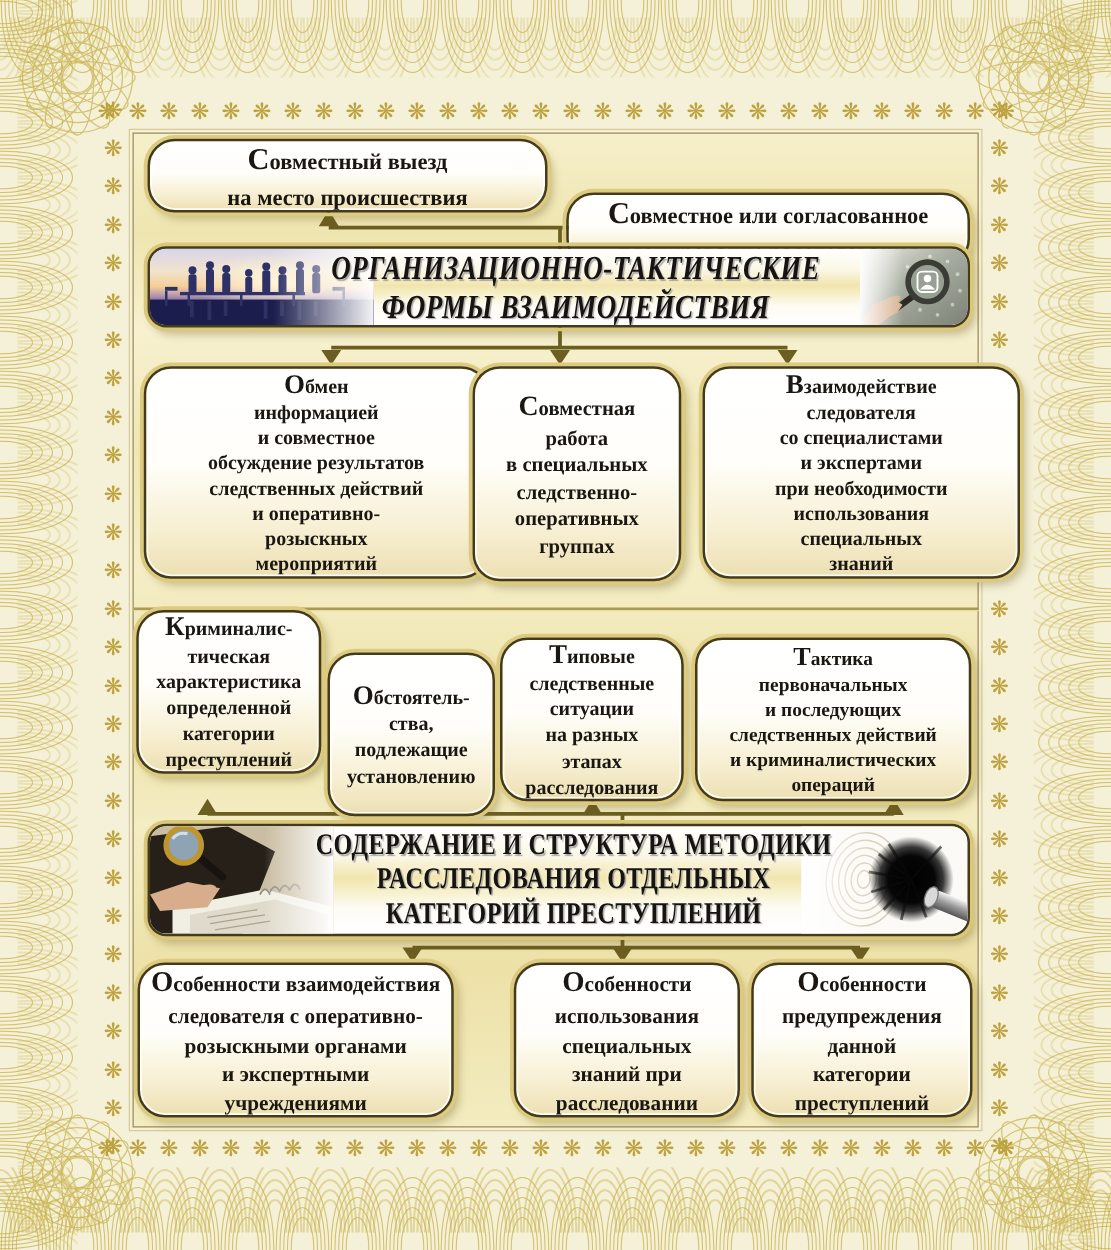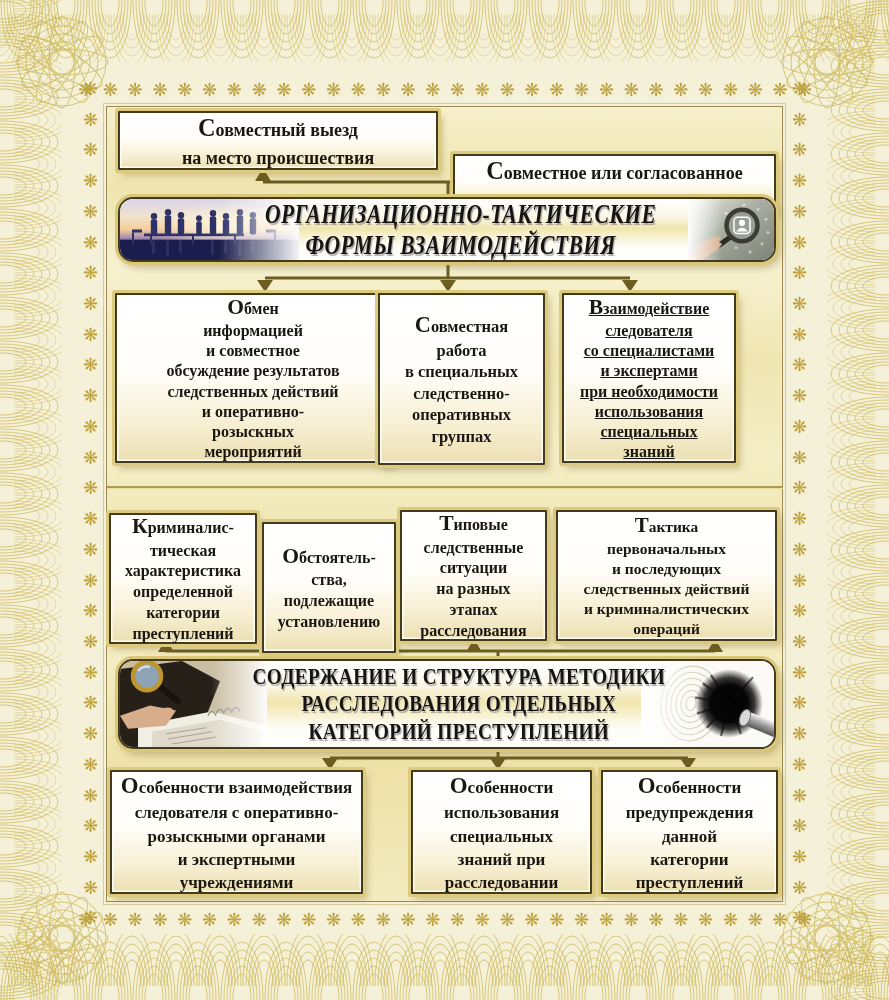--- a/index.html
+++ b/index.html
@@ -12,21 +12,21 @@
   .orn.v{writing-mode:vertical-rl;letter-spacing:2px;line-height:24px;}
   
   .content-frame{position:absolute;left:106px;top:106px;width:677px;height:796px;box-sizing:border-box;
     border:1.5px solid #9c8b55;outline:1px solid #d8cb97;outline-offset:2px;z-index:1;
     background:linear-gradient(180deg,#f6f0cb 0%,#efe5b0 10%,#f7f1d0 20%,#f0e6b2 32%,#f5eec6 44%,
       #eee3ab 58%,#f4edc3 70%,#ede1a8 84%,#f3ecc0 100%);}
   .divider{position:absolute;left:107px;top:486px;width:676px;height:0;z-index:2;
     border-top:2px solid #ab9a52;box-shadow:0 1px 0 #e8dda6;}
   
   .box{position:absolute;box-sizing:border-box;z-index:3;display:flex;align-items:center;justify-content:center;
-    text-align:center;font-weight:700;padding:2px 5px;border:2px solid #453a1c;border-radius:1px;
+    text-align:center;font-weight:700;padding:2px 5px;border:2px solid #453a1c;border-radius:22px;
     background:linear-gradient(180deg,#ffffff 0%,#fffefa 45%,#f7efd2 78%,#ecdfb2 100%);
     box-shadow:0 0 0 3px #dcca7e,4px 5px 7px rgba(110,90,30,.35),inset 0 0 0 1.5px rgba(255,255,250,.9);}
   .bt{display:block;width:100%;white-space:pre-line;}
   .bt::first-letter{font-size:1.35em;}
   
   .band{position:absolute;box-sizing:border-box;z-index:3;border:2.5px solid #453a1c;border-radius:15px;
     background:linear-gradient(180deg,#ffffff 0%,#fbf7e6 28%,#f1e5ae 48%,#f6eec4 58%,#fdfbf2 75%,#ffffff 100%);
     box-shadow:0 0 0 3px #d9c87a,4px 5px 8px rgba(110,90,30,.4);overflow:hidden;}
   .band-inner{position:absolute;left:0;top:0;right:0;bottom:0;border-radius:12px;overflow:hidden;}
   .band-photo{position:absolute;top:0;bottom:0;}
@@ -255,32 +255,32 @@
 мероприятий</span>
   </div>
   <div class="box" style="left:378px;top:293px;width:167px;height:172px;font-size:16.5px;line-height:1.3;">
     <span class="bt">Совместная
 работа
 в специальных
 следственно-
 оперативных
 группах</span>
   </div>
-  <div class="box" style="left:562px;top:293px;width:174px;height:170px;font-size:16px;line-height:1.26;text-decoration:underline;">
+  <div class="box" style="left:562px;top:293px;width:254px;height:170px;font-size:16px;line-height:1.26;">
     <span class="bt">Взаимодействие
 следователя
 со специалистами
 и экспертами
 при необходимости
 использования
 специальных
 знаний</span>
   </div>
 
-  <div class="box" style="left:109px;top:513px;width:148px;height:131px;font-size:16px;line-height:1.3;">
+  <div class="box" style="left:109px;top:488px;width:148px;height:131px;font-size:16px;line-height:1.3;">
     <span class="bt">Криминалис-
 тическая
 характеристика
 определенной
 категории
 преступлений</span>
   </div>
   <div class="box" style="left:262px;top:522px;width:134px;height:131px;font-size:16px;line-height:1.3;">
     <span class="bt">Обстоятель-
 ства,

